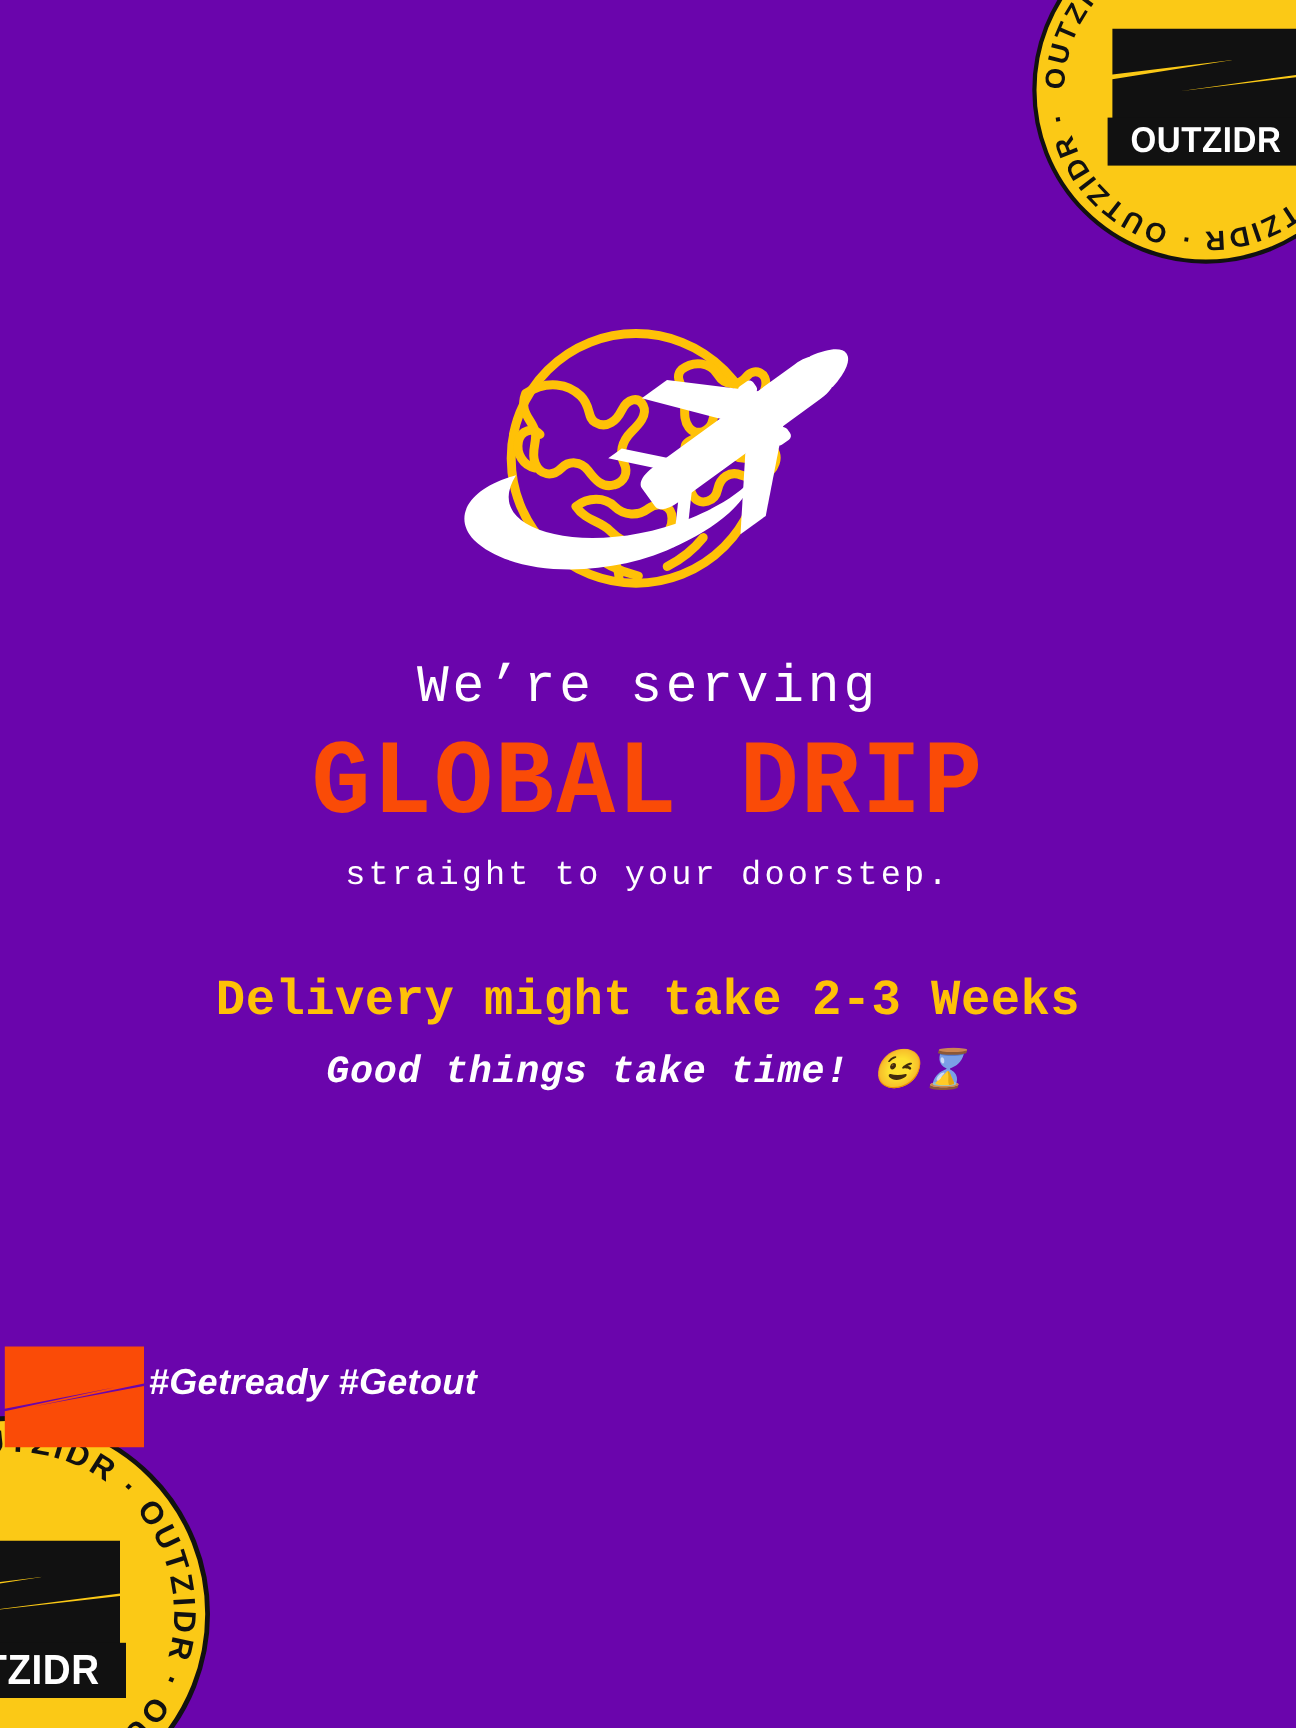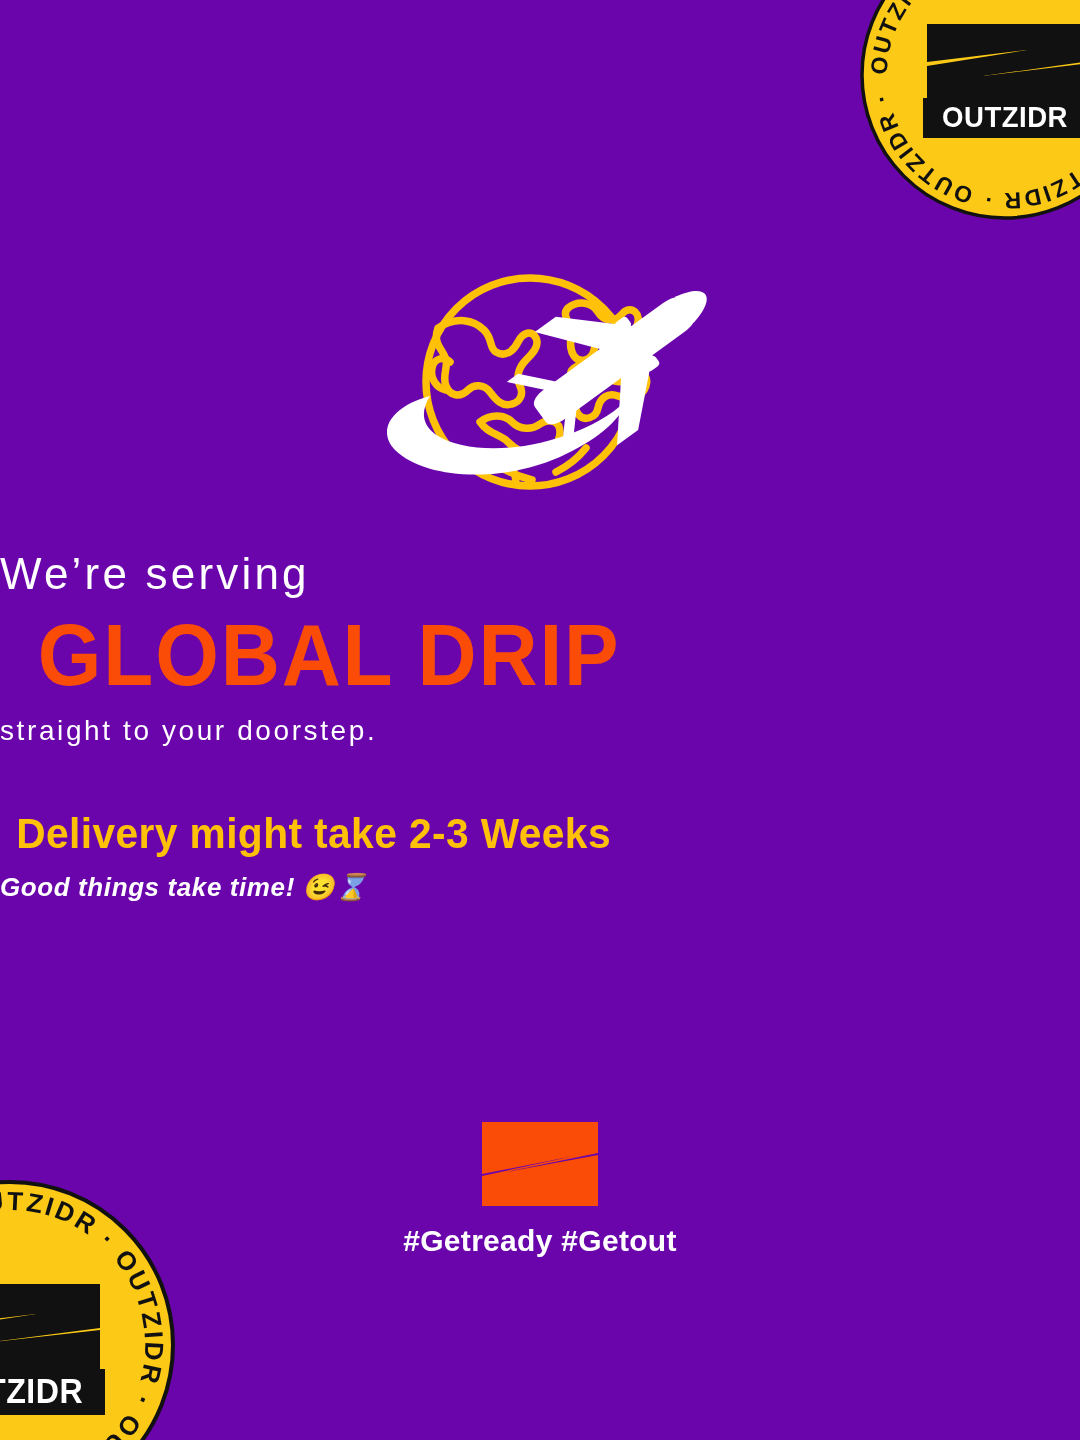--- a/index.html
+++ b/index.html
@@ -30,20 +30,22 @@
     left:0; right:0;
     top:272px;
     display:flex; justify-content:center;
   }
 
   
   .copy {
     position:absolute;
     left:0; right:0;
     top:548px;
+    text-align:center;
+    font-family:Liberation Mono, monospace;
   }
   .line-serving {
     color:#FFFFFF;
     font-size:44px;
     font-weight:300;
     letter-spacing:3.2px;
     line-height:1.18;
   }
   .line-global {
     color:#FA4B07;
@@ -66,35 +68,35 @@
   .line-delivery {
     color:#FFC107;
     font-size:42px;
     font-weight:bold;
     letter-spacing:0.4px;
     margin-top:62px;
     transform:scaleX(0.97);
   }
   .line-goodthings {
     color:#FFFFFF;
-    font-size:26px;
+    font-size:32px;
     font-weight:bold;
     font-style:italic;
     letter-spacing:0.6px;
     margin-top:14px;
   }
 
   
   .footer {
     position:absolute;
     left:0; right:0;
     top:1120px;
     display:flex;
-    flex-direction:column;
-    align-items:center;
+    align-items:flex-start;
+    font-style:italic;
   }
   .zmark { display:block; }
   .hashtags {
     color:#FFFFFF;
     font-size:30px;
     font-weight:bold;
     letter-spacing:0.3px;
     margin-top:16px;
   }
 </style>

